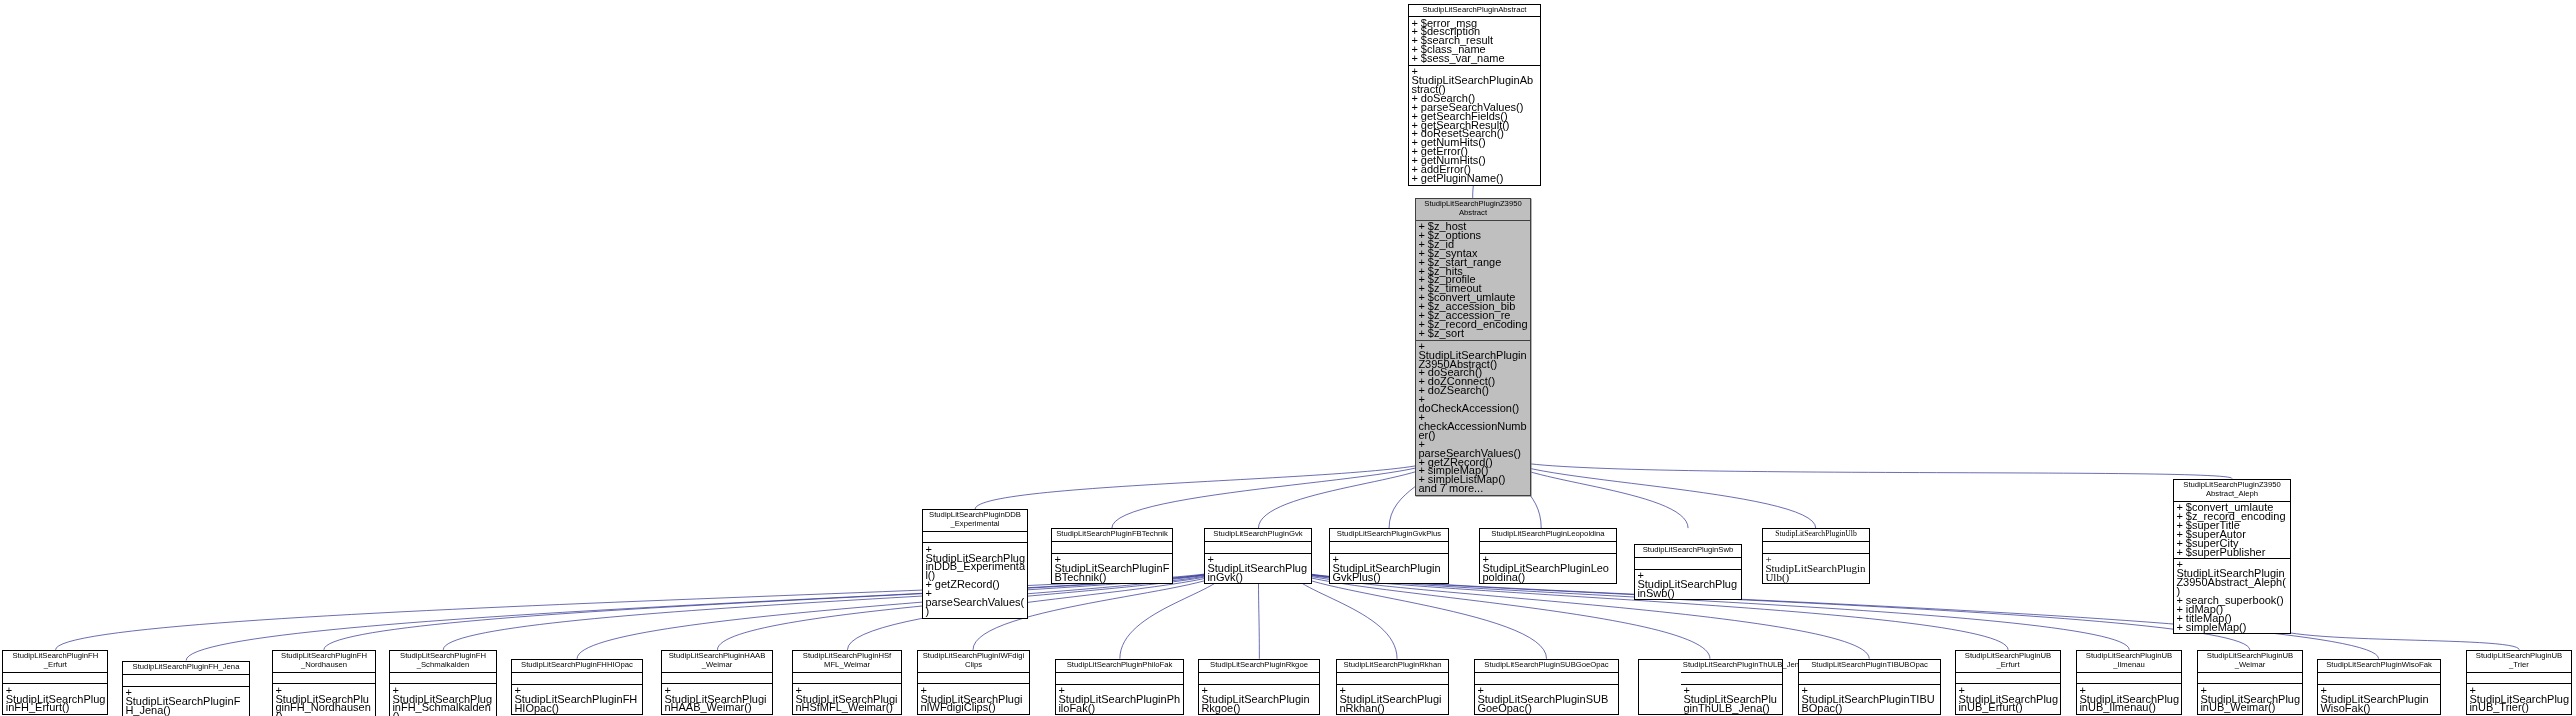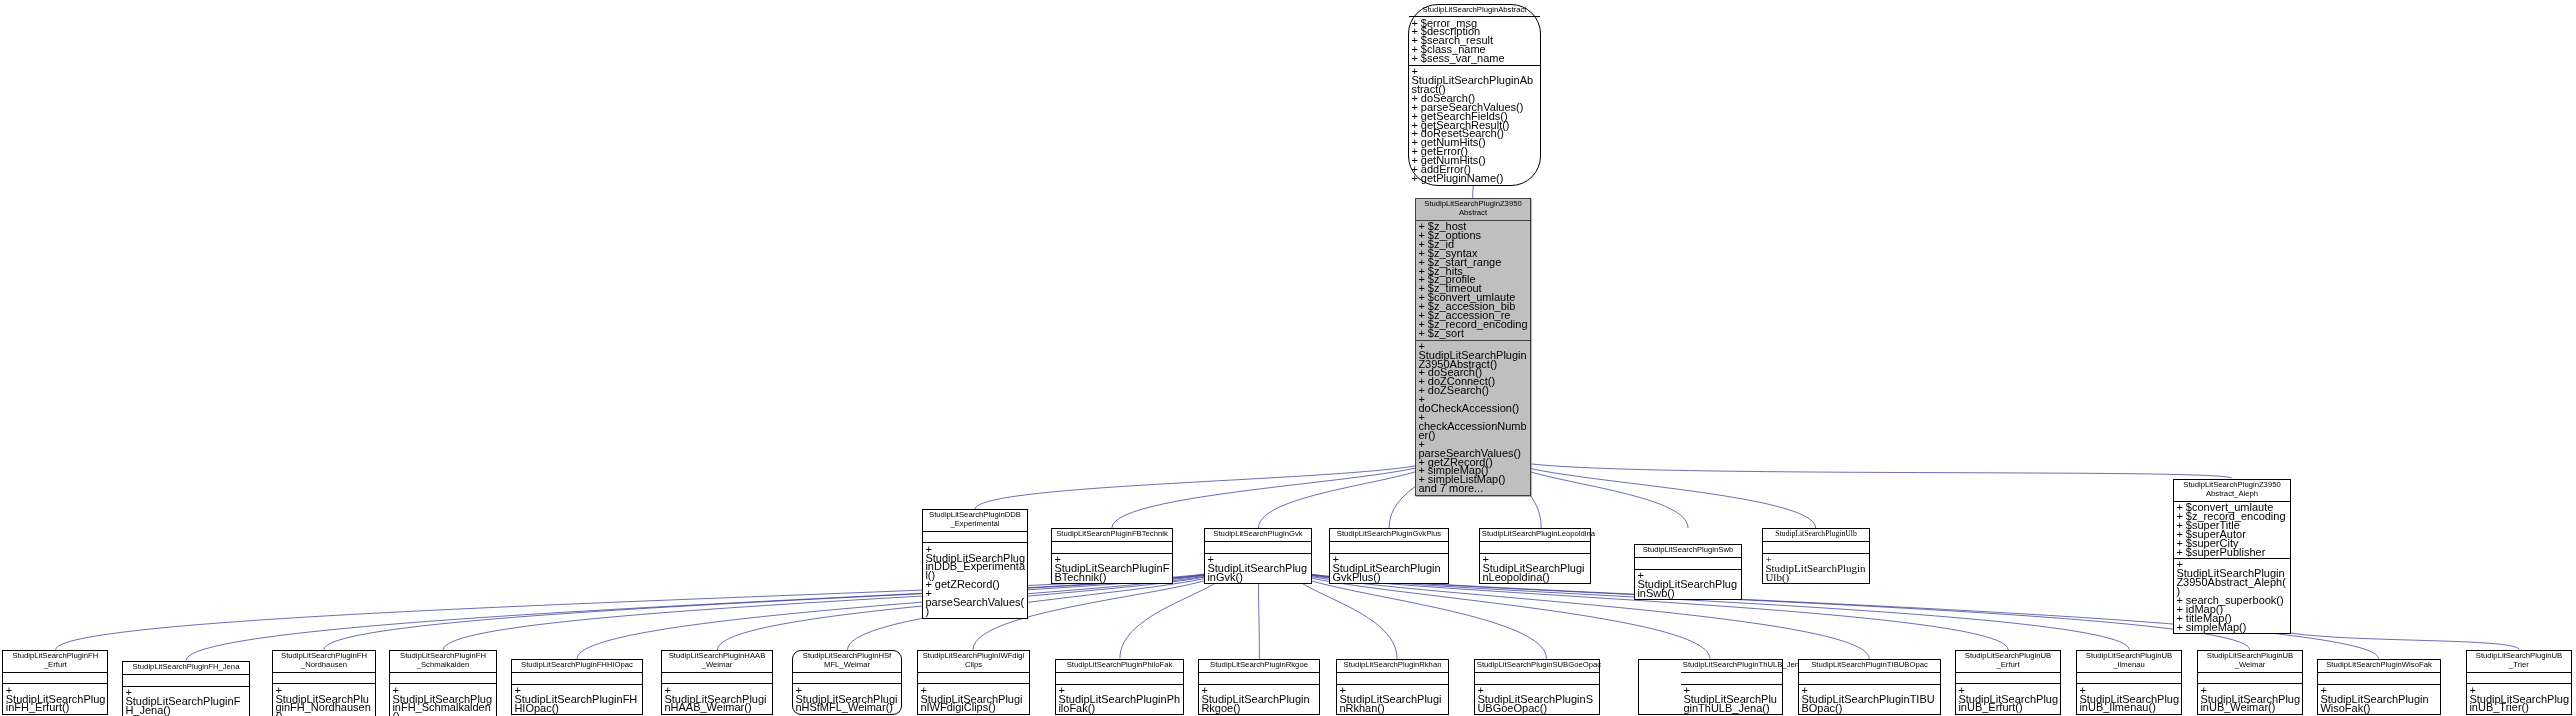--- a/index.html
+++ b/index.html
@@ -126,21 +126,21 @@
       <polygon points="2180.74,962 2186.24,973 2175.24,973" fill="#ffffff" stroke="#2e3192" stroke-width="1.2"></polygon>
       <path d="M3603,1100 C3603,1024.1 2180.74,1002 2180.74,962" fill="none" stroke="#2e3192" stroke-width="1.2"></path>
       <polygon points="2180.74,962 2186.24,973 2175.24,973" fill="#ffffff" stroke="#2e3192" stroke-width="1.2"></polygon>
       <path d="M3807,1100 C3807,1024.1 2180.74,1002 2180.74,962" fill="none" stroke="#2e3192" stroke-width="1.2"></path>
       <polygon points="2180.74,962 2186.24,973 2175.24,973" fill="#ffffff" stroke="#2e3192" stroke-width="1.2"></polygon>
       <path d="M4025,1115 C4025,1030.85 2180.74,1002 2180.74,962" fill="none" stroke="#2e3192" stroke-width="1.2"></path>
       <polygon points="2180.74,962 2186.24,973 2175.24,973" fill="#ffffff" stroke="#2e3192" stroke-width="1.2"></polygon>
       <path d="M4263,1100 C4263,1074.7 3833,1094 3833,1054" fill="none" stroke="#2e3192" stroke-width="1.2"></path>
       <polygon points="3833,1054 3838.5,1065 3827.5,1065" fill="#ffffff" stroke="#2e3192" stroke-width="1.2"></polygon>
     </svg>
-<div class="uml-class" style="left: 1408px; top: 3.5px; width: 133px; min-height: 164px; border-radius: 30px;">
+<div class="uml-class" style="left: 1408px; top: 3.5px; width: 133px; min-height: 164px;">
       <div class="uml-name">StudipLitSearchPluginAbstract</div>
       <div class="uml-attrs">
         <div class="uml-row">+ $error_msg</div>
         <div class="uml-row">+ $description</div>
         <div class="uml-row">+ $search_result</div>
         <div class="uml-row">+ $class_name</div>
         <div class="uml-row">+ $sess_var_name</div>
       </div>
       <div class="uml-ops">
         <div class="uml-row">+ StudipLitSearchPluginAbstract()</div>
@@ -212,21 +212,21 @@
         <div class="uml-row">+ StudipLitSearchPluginGvk()</div>
       </div>
     </div>
     <div class="uml-class" style="left: 1329px; top: 528px; width: 120px; min-height: 40px;">
       <div class="uml-name">StudipLitSearchPluginGvkPlus</div>
       <div class="uml-attrs empty"></div>
       <div class="uml-ops">
         <div class="uml-row">+ StudipLitSearchPluginGvkPlus()</div>
       </div>
     </div>
-    <div class="uml-class" style="left: 1479px; top: 528px; width: 112px; min-height: 40px;">
+    <div class="uml-class" style="left: 1479px; top: 528px; width: 138px; min-height: 40px;">
       <div class="uml-name">StudipLitSearchPluginLeopoldina</div>
       <div class="uml-attrs empty"></div>
       <div class="uml-ops">
         <div class="uml-row">+ StudipLitSearchPluginLeopoldina()</div>
       </div>
     </div>
     <div class="uml-class" style="left: 1634px; top: 544px; width: 108px; min-height: 40px;">
       <div class="uml-name">StudipLitSearchPluginSwb</div>
       <div class="uml-attrs empty"></div>
       <div class="uml-ops">
@@ -298,21 +298,21 @@
       </div>
     </div>
     <div class="uml-class" style="left: 661px; top: 650px; width: 112px; min-height: 62px;">
       <div class="uml-name">StudipLitSearchPluginHAAB
 _Weimar</div>
       <div class="uml-attrs empty"></div>
       <div class="uml-ops">
         <div class="uml-row">+ StudipLitSearchPluginHAAB_Weimar()</div>
       </div>
     </div>
-    <div class="uml-class" style="left: 792px; top: 650px; width: 110px; min-height: 62px; border-radius: 9px;">
+    <div class="uml-class" style="left: 792px; top: 650px; width: 110px; min-height: 62px;">
       <div class="uml-name">StudipLitSearchPluginHSf
 MFL_Weimar</div>
       <div class="uml-attrs empty"></div>
       <div class="uml-ops">
         <div class="uml-row">+ StudipLitSearchPluginHSfMFL_Weimar()</div>
       </div>
     </div>
     <div class="uml-class" style="left: 917px; top: 650px; width: 113px; min-height: 62px;">
       <div class="uml-name">StudipLitSearchPluginIWFdigi
 Clips</div>
@@ -335,21 +335,21 @@
         <div class="uml-row">+ StudipLitSearchPluginRkgoe()</div>
       </div>
     </div>
     <div class="uml-class" style="left: 1336px; top: 659px; width: 113px; min-height: 43px;">
       <div class="uml-name">StudipLitSearchPluginRkhan</div>
       <div class="uml-attrs empty"></div>
       <div class="uml-ops">
         <div class="uml-row">+ StudipLitSearchPluginRkhan()</div>
       </div>
     </div>
-    <div class="uml-class" style="left: 1474px; top: 659px; width: 126px; min-height: 43px;">
+    <div class="uml-class" style="left: 1474px; top: 659px; width: 145px; min-height: 43px;">
       <div class="uml-name">StudipLitSearchPluginSUBGoeOpac</div>
       <div class="uml-attrs empty"></div>
       <div class="uml-ops">
         <div class="uml-row">+ StudipLitSearchPluginSUBGoeOpac()</div>
       </div>
     </div>
     <div class="uml-class" style="left: 1638px; top: 659px; width: 145px; min-height: 43px; padding-left: 42px;">
       <div class="uml-name">StudipLitSearchPluginThULB_Jena</div>
       <div class="uml-attrs empty"></div>
       <div class="uml-ops">

